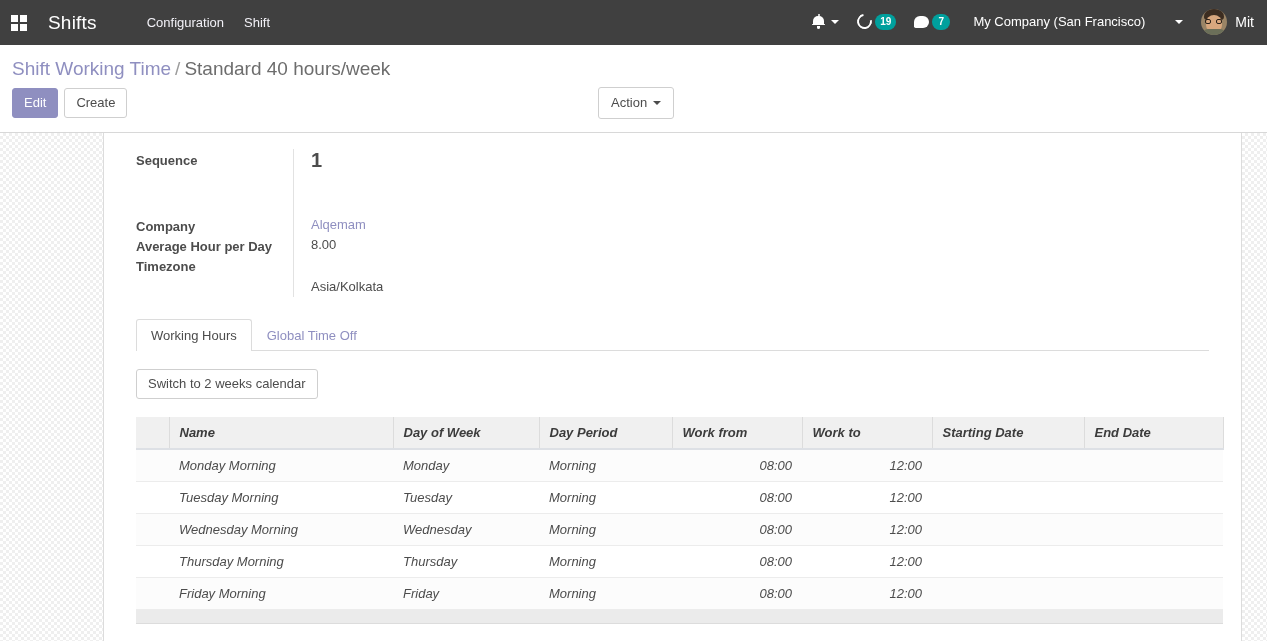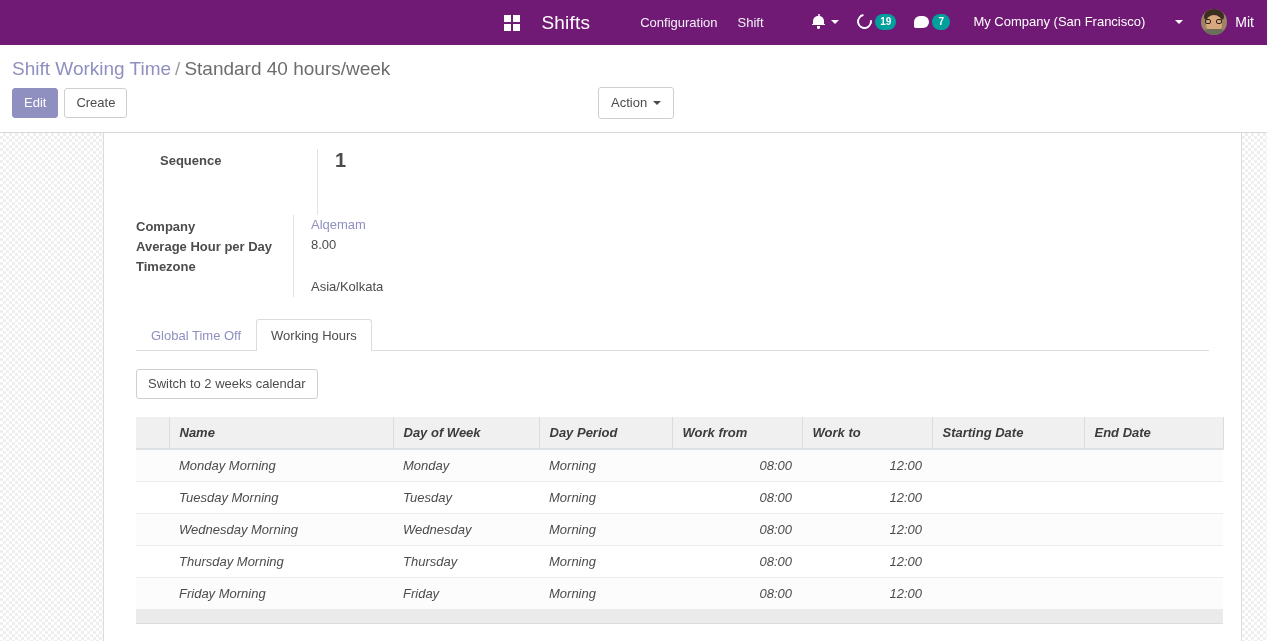--- a/index.html
+++ b/index.html
@@ -8,28 +8,27 @@
     width: 1267px; height: 641px;
     overflow: hidden;
     font-family: "Liberation Sans", sans-serif;
     background: #ffffff;
     color: #4c4c4c;
   }
 
   
   .navbar {
     height: 45px;
-    background: #701a75;
+    background: #404040;
     display: flex;
     align-items: center;
     padding: 0 0 0 6px;
     color: #ffffff;
     position: relative;
     overflow: hidden;
-    justify-content: center;
   }
   .apps-grid {
     width: 26px; height: 45px;
     display: flex; align-items: center; justify-content: center;
     cursor: pointer;
   }
   .apps-grid .g {
     display: grid;
     grid-template-columns: 7px 7px;
     grid-template-rows: 7px 7px;
@@ -271,21 +270,21 @@
     line-height: 1.55;
   }
   .field-value.link { color: #8f8fc0; cursor: pointer; }
   .field-value.big {
     font-size: 20px;
     font-weight: bold;
     color: #4c4c4c;
     line-height: 1.1;
     padding-top: 0;
   }
-  .seq-block { height: 66px; margin-left: 24px; }
+  .seq-block { height: 66px; }
   .sep-tall { height: 66px; }
   .sep-info { height: 82px; }
 
   
   .notebook { margin-top: 22px; padding-left: 32px; padding-right: 32px; }
   .tabs {
     display: flex;
     border-bottom: 1px solid #dcdcdc;
     align-items: flex-end;
   }
@@ -448,22 +447,22 @@
         <div class="field-value">
           <div class="field-value link" style="padding-left:0">Alqemam</div>
           <div style="padding-left:0">8.00</div>
           <div style="padding-left:0;margin-top:22px">Asia/Kolkata</div>
         </div>
       </div>
     </div>
 
     <div class="notebook">
       <div class="tabs">
+        <div class="tab active">Working Hours</div>
         <div class="tab">Global Time Off</div>
-        <div class="tab active">Working Hours</div>
       </div>
       <div class="tab-content">
         <button class="btn switch-btn">Switch to 2 weeks calendar</button>
 
         <div class="list-wrap">
           <table class="olist">
             <colgroup>
               <col class="col-handle">
                 <col class="col-name">
                 <col class="col-dow">

